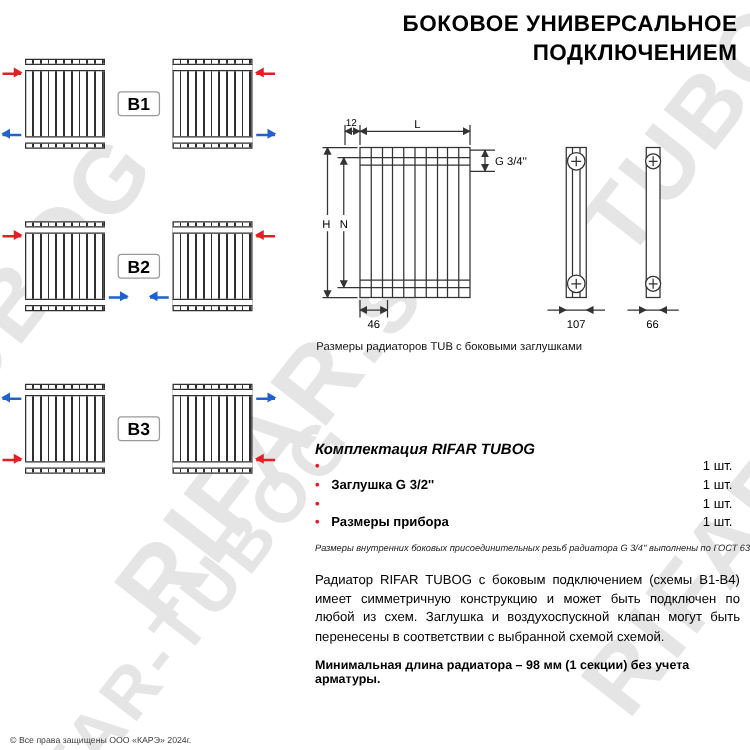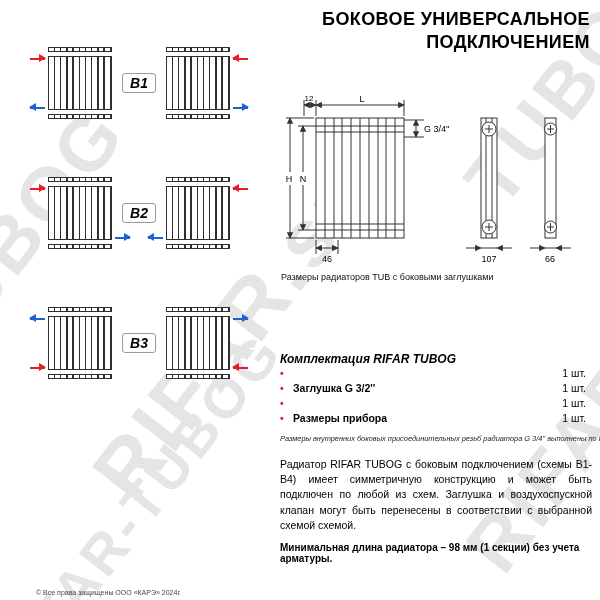--- a/index.html
+++ b/index.html
@@ -9,27 +9,27 @@
     background:#fff; color:#000; position:relative; overflow:hidden;
   }
   
   .watermark { position:absolute; inset:0; overflow:hidden; z-index:0; }
   .wm {
     position:absolute; font-weight:bold; white-space:nowrap;
     color:var(--wm,#e5e5e5); letter-spacing:4px;
     transform:rotate(-52deg);
   }
   
-  .content { position:absolute; inset:0; z-index:1;margin-left:28px; }
+  .content { position:absolute; inset:0; z-index:1; }
   .page-title {
     position:absolute; top:8px; right:10px; text-align:right;
     font-weight:bold; font-size:18px; line-height:1.25; letter-spacing:.4px;
   }
   
-  .schemes { position:absolute; left:0; top:46px; width:222px;font-style:italic; }
+  .schemes { position:absolute; left:0; top:46px; width:222px; }
   .scheme-row { position:relative; width:222px; height:74px; margin-bottom:56px; }
   .radiator {
     position:absolute; top:1px; height:72px; width:64px;
     border:1.5px solid #2f2f2f;
     background:repeating-linear-gradient(to right,#fff 0 4.8px,#2f2f2f 4.8px 6.2px);
   }
   .radiator::before,.radiator::after {
     content:''; position:absolute; left:-1px; right:-1px; height:4px;
     background:#fff; border-top:1.5px solid #2f2f2f; border-bottom:1.5px solid #2f2f2f;
   }

